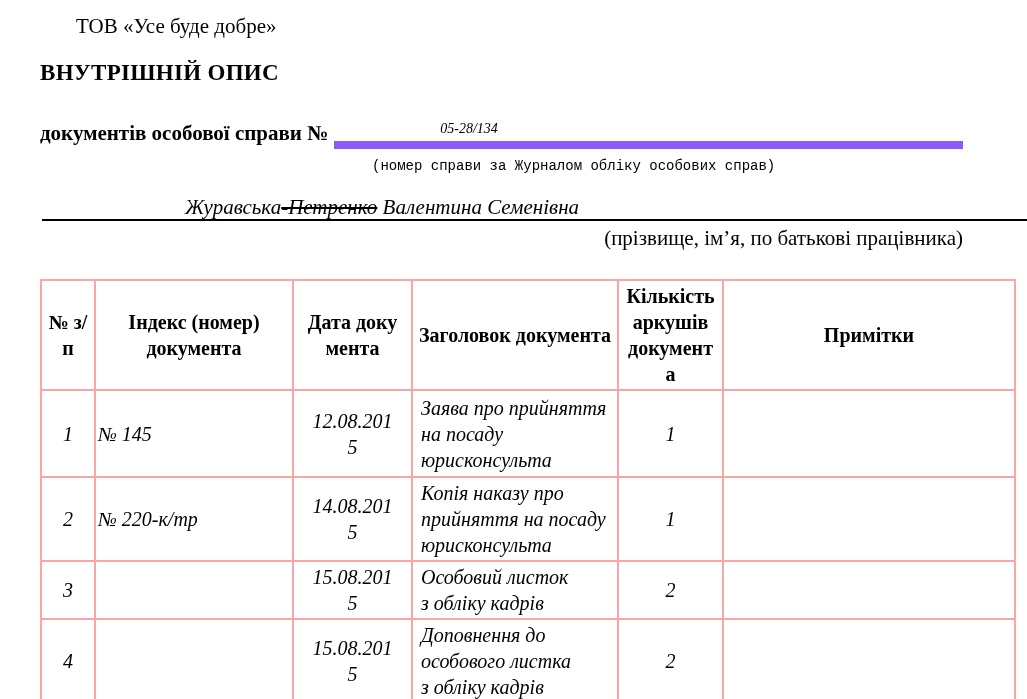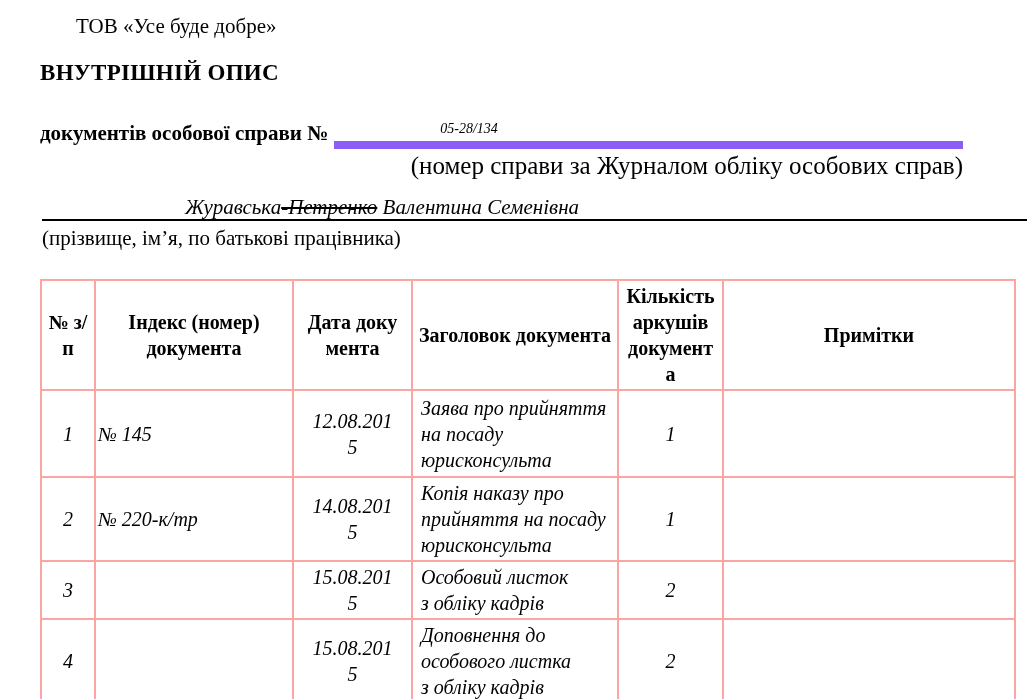--- a/index.html
+++ b/index.html
@@ -52,44 +52,45 @@
     flex: 1;
     border-bottom: 8px solid #8b5cf6;
     font-size: 14px;
     font-style: italic;
     line-height: 24px;
     padding-left: 106px;
   }
   .case-caption {
     margin-left: 332px;
     width: 591px;
-    text-align: right;
-    font-size: 25px;
+    text-align: left;
+    font-size: 14px;
     line-height: 24px;
     margin-top: 5px;
+    font-family: Liberation Mono, monospace;
   }
 
   
   .name-line {
     margin-top: 17px;
     margin-left: 2px;
     width: 921px;
     border-bottom: 2px solid #000;
     font-size: 21px;
     font-style: italic;
     line-height: 24px;
     padding-left: 143px;
   }
   .struck {
     text-decoration: line-through;
   }
   .name-caption {
     margin-left: 2px;
     width: 921px;
-    text-align: left;
+    text-align: right;
     font-size: 21px;
     line-height: 24px;
     margin-top: 5px;
   }
 
   
   table.doc-table {
     margin-top: 29px;
     border-collapse: collapse;
     table-layout: fixed;

